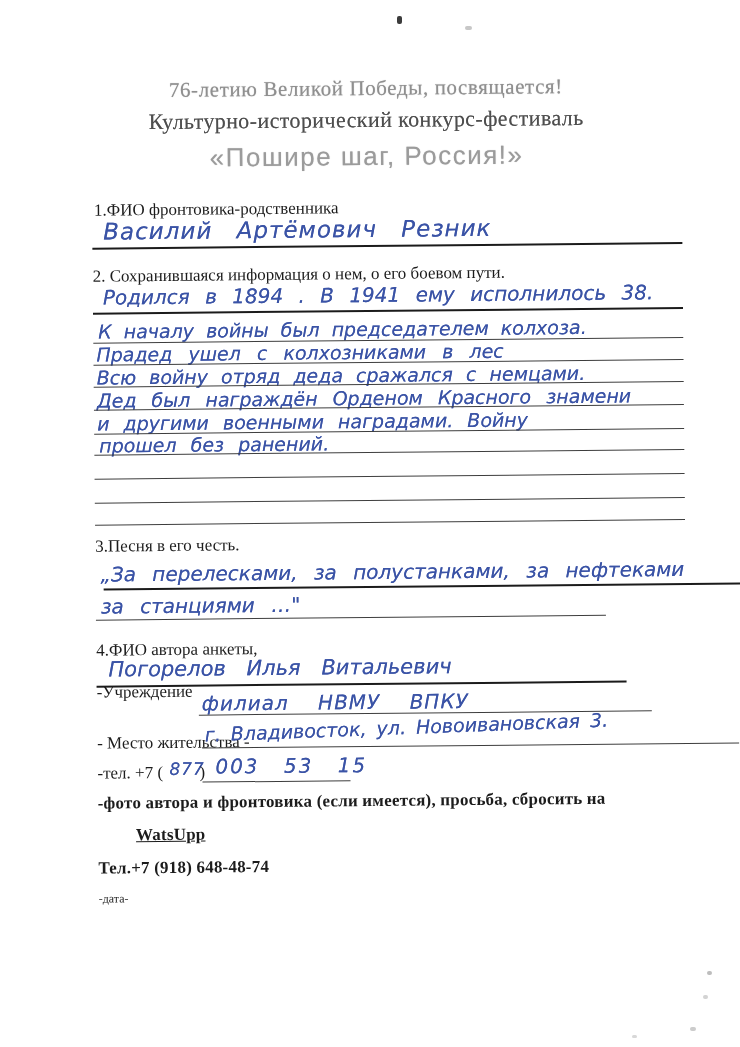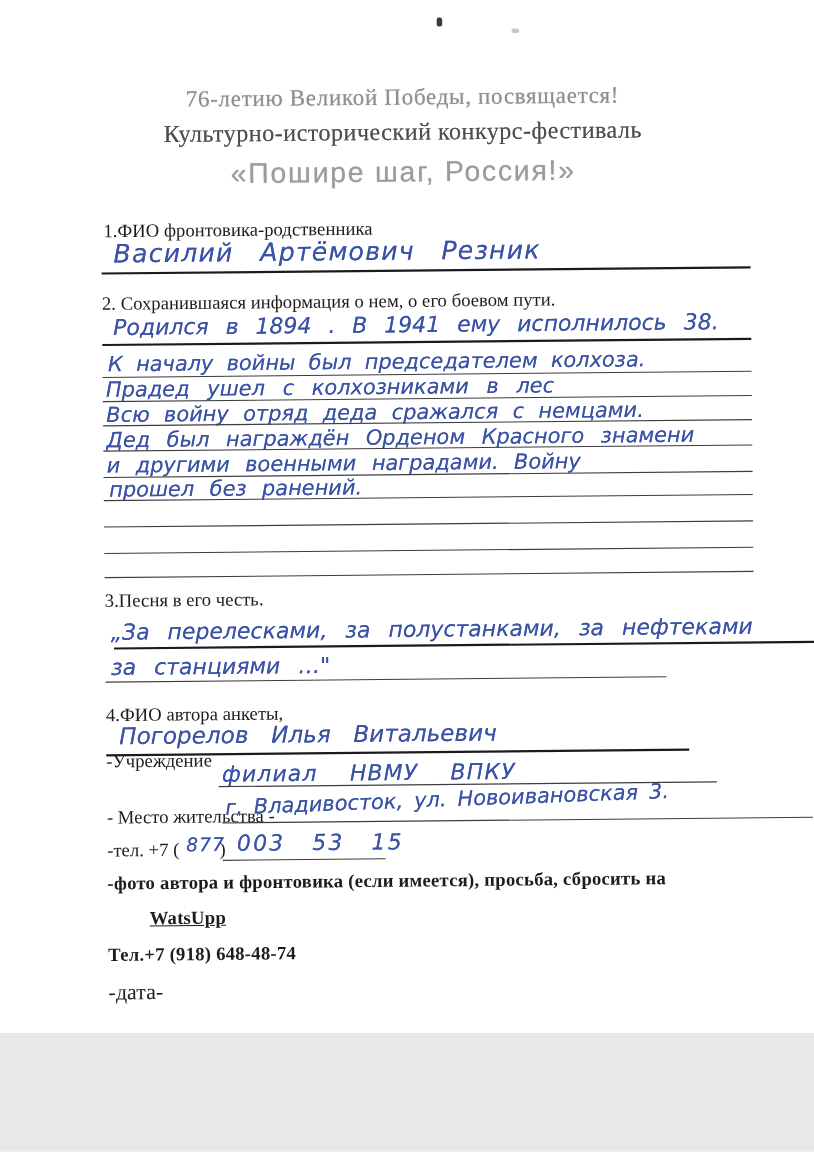--- a/index.html
+++ b/index.html
@@ -1,17 +1,17 @@
 <!DOCTYPE html>
 <html><head>
 <meta charset="utf-8">
 <style>
   html,body { margin:0; padding:0; background:#e8e8e8; }
   .page {
-    position:relative; width:740px; height:939px; margin:0 auto;
+    position:relative; width:740px; height:1047px; margin:0 auto;
     background:#ffffff; overflow:hidden;
     font-family:"Liberation Serif", serif; color:#1c1c1c;
   }
   .scan { position:absolute; inset:0; transform:rotate(-0.55deg); transform-origin:370px 520px; }
   .abs { position:absolute; }
   .print { font-family:"Liberation Serif", serif; color:#1c1c1c; font-size:17px; white-space:nowrap; }
   .print-bold { font-weight:bold; letter-spacing:0.2px; }
   .hdr { left:0; right:0; text-align:center; white-space:nowrap; }
   .hdr1 { font-size:21px; color:#8f8f8f; letter-spacing:0.6px; text-shadow:0 0 1px #b5b5b5; }
   .hdr2 { font-size:22px; color:#4e4e4e; letter-spacing:0.4px; text-shadow:0 0 0.5px #8a8a8a; }
@@ -97,16 +97,16 @@
 
     <div class="abs print" style="left:95px; top:761px;">-тел. +7 (</div>
     <div class="hw" style="left:167px; top:757px; font-size:17px; letter-spacing:1px;">877</div>
     <div class="abs print" style="left:197px; top:761px;">)</div>
     <div class="hw" style="left:213px; top:753px; font-size:20px; word-spacing:16px; letter-spacing:2px;">003 53 15</div>
     <div class="rule" style="left:200px; top:780px; width:148px;"></div>
 
     <div class="abs print print-bold" style="left:95px; top:791px;">-фото автора и фронтовика (если имеется), просьба, сбросить на</div>
     <div class="abs print print-bold" style="left:133px; top:823px;text-decoration:underline;">WatsUpp</div>
     <div class="abs print print-bold" style="left:95px; top:856px;">Тел.+7 (918) 648-48-74</div>
-    <div class="abs print" style="left:95px; top:889px; font-size:20px;">-дата-</div>
+    <div class="abs print" style="left:95px; top:889px; font-size:12px;">-дата-</div>
 
   </div>
 </div>
 
 </body></html>

